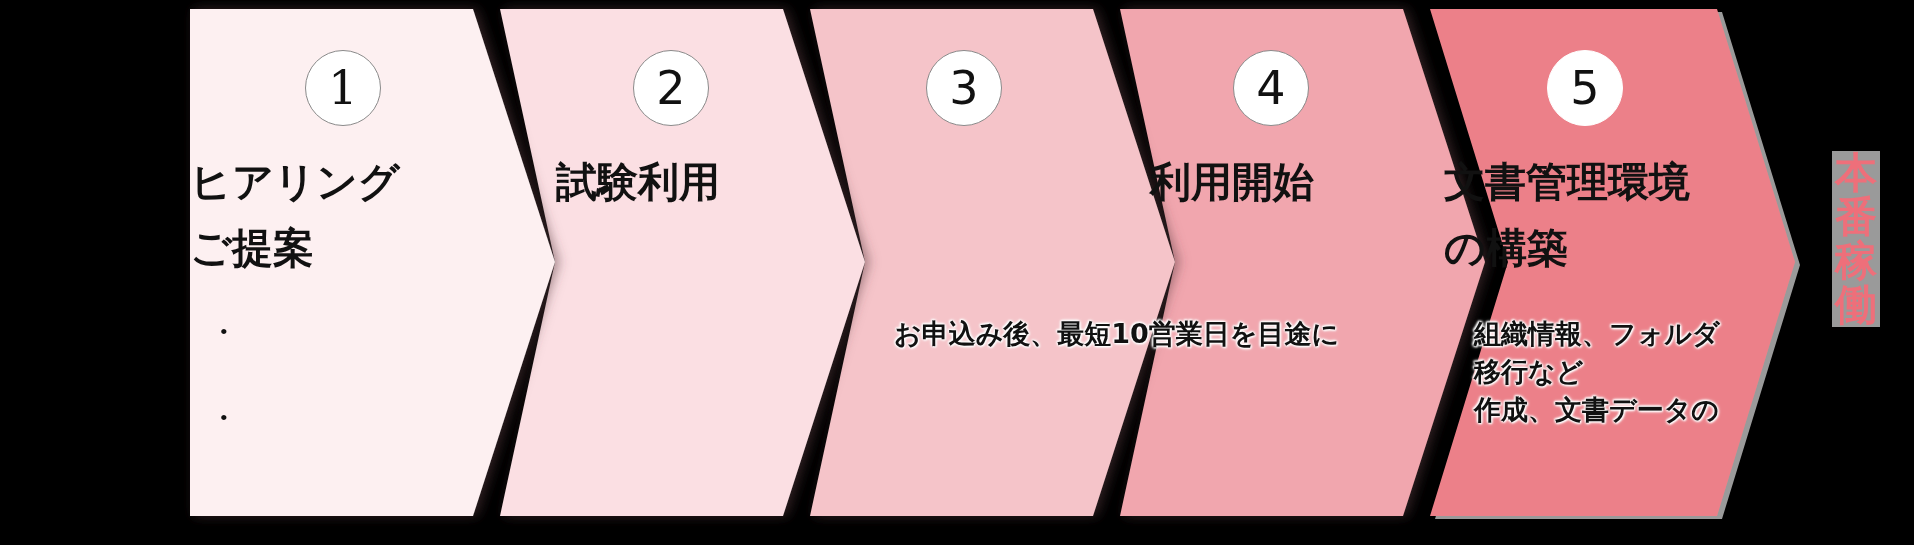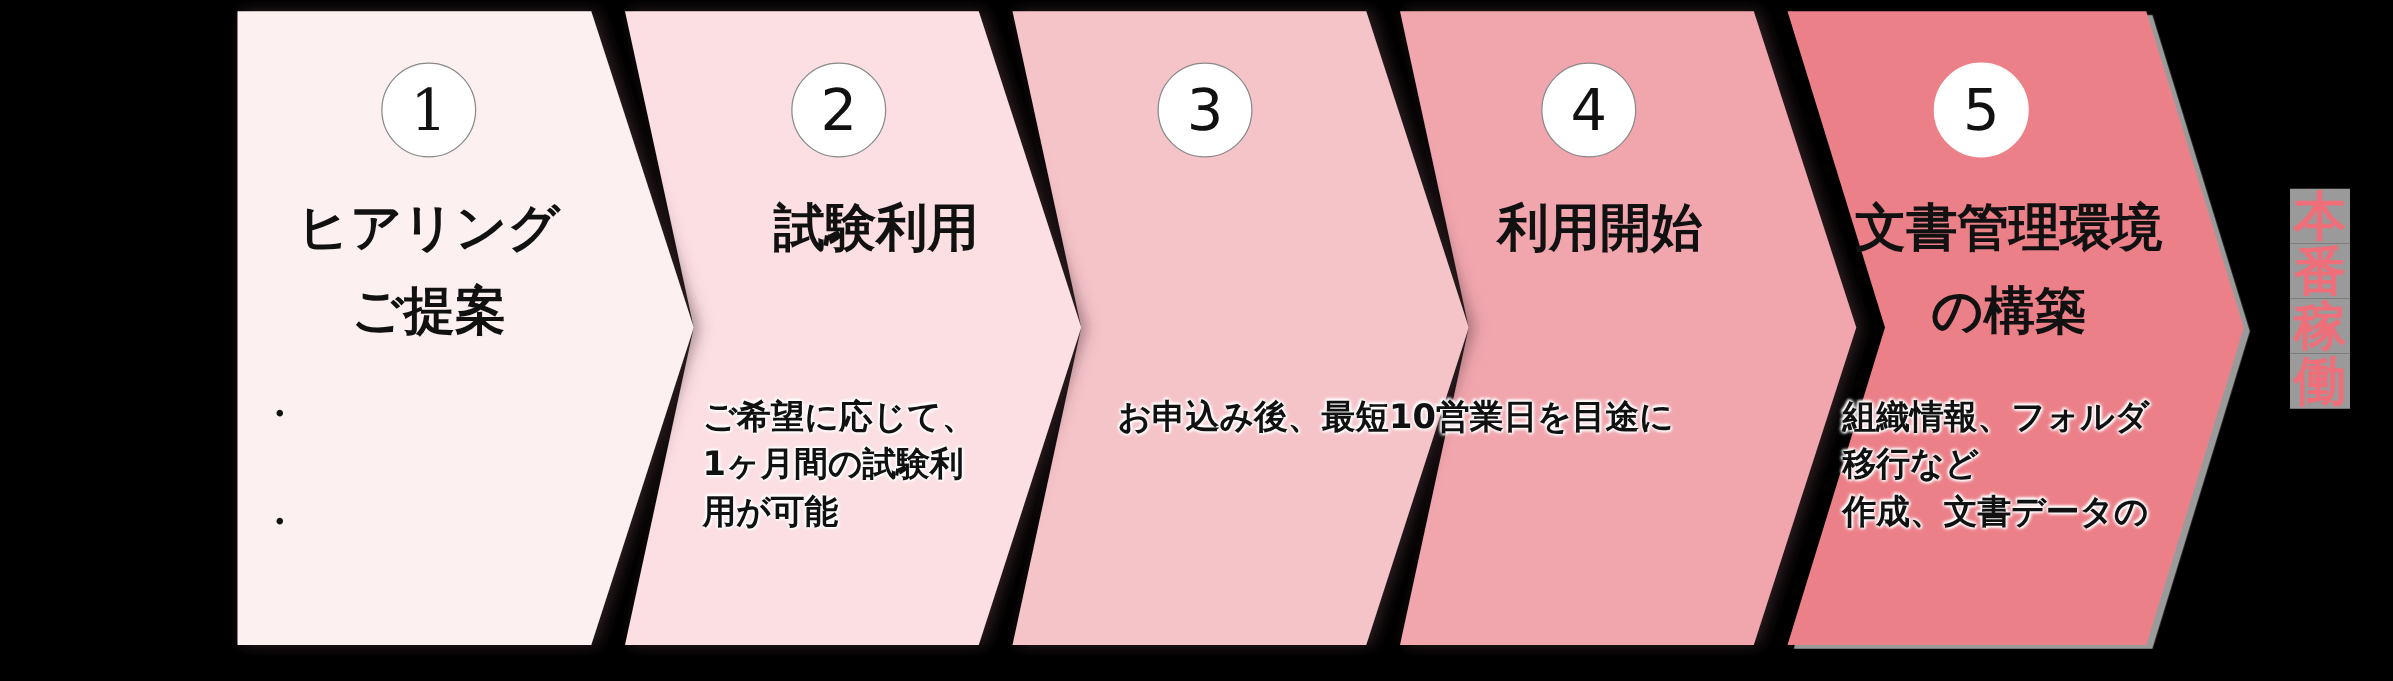--- a/index.html
+++ b/index.html
@@ -46,21 +46,21 @@
     font-size: 46px;
     color: #111111;
     line-height: 1;
   }
   .num-circle.serif {
     font-family: "DejaVu Serif", "Liberation Serif", serif;
   }
   .step-title {
     position: absolute;
     top: 140px;
-    text-align: center;
+    text-align: left;
     font-weight: bold;
     font-size: 41px;
     line-height: 66px;
     color: #111111;
     white-space: pre-line;
   }
   .step-body {
     position: absolute;
     top: 306px;
     font-weight: bold;
@@ -152,42 +152,37 @@
       <li>
         <span class="dot">・</span>
         
       </li>
     </ul>
   </div>
 
   <div class="step" style="left:500px;">
     <div class="num-circle" style="left:133px;">2</div>
     <div class="step-title" style="left:56px; width:290px;">試験利用</div>
-    <div class="step-body" style="left:62px;">
-      <div>ご希望に応じて、</div>
-      <div>1ヶ月間の試験利</div>
-      <div>用が可能</div>
-    </div>
   </div>
 
   <div class="step" style="left:810px;">
     <div class="num-circle" style="left:116px;">3</div>
     <div class="step-body" style="left:84px;">
       <div>お申込み後、最短10営業日を目途に</div>
     </div>
   </div>
 
   <div class="step" style="left:1120px;">
     <div class="num-circle" style="left:113px;">4</div>
     <div class="step-title" style="left:30px; width:260px;">利用開始</div>
   </div>
 
   <div class="step" style="left:1430px;">
     <div class="num-circle" style="left:117px; border-color:#ffffff;">5</div>
-    <div class="step-title" style="left:32px; width:290px;">文書管理環境
+    <div class="step-title" style="left:14px; width:290px;">文書管理環境
 の構築</div>
     <div class="step-body" style="left:44px;">
       <div>組織情報、フォルダ</div>
       <div>移行など</div>
       <div>作成、文書データの</div>
     </div>
   </div>
 
   <div class="vertical-label">
     <span>本</span>

